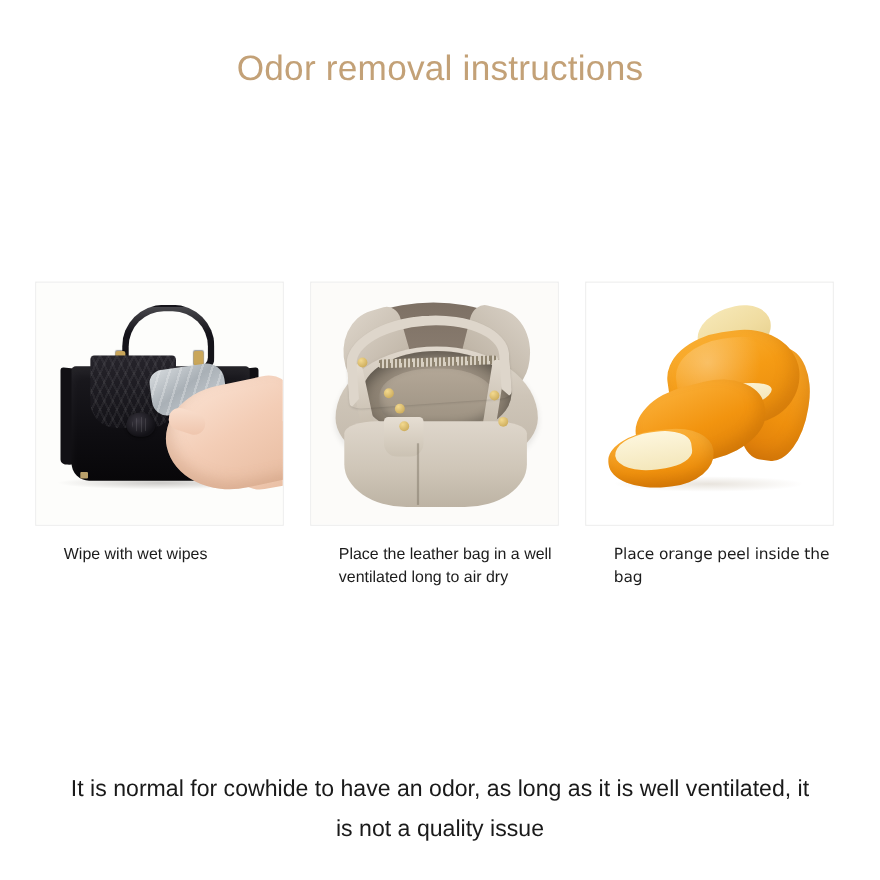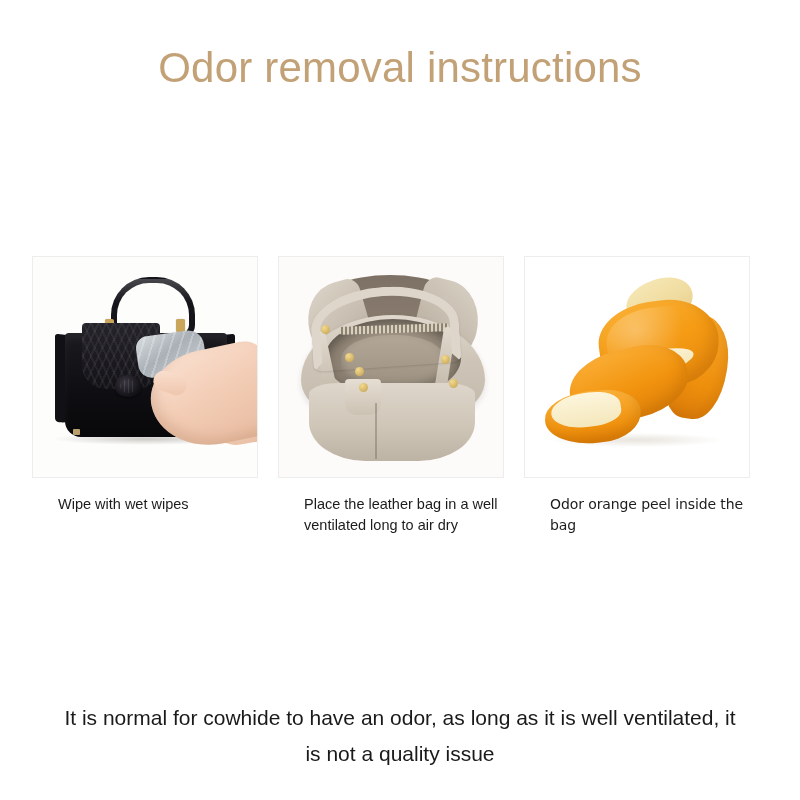--- a/index.html
+++ b/index.html
@@ -16,36 +16,35 @@
     -webkit-font-smoothing: antialiased;
   }
 
   
   .page-title {
     position: absolute;
     left: 0;
     top: 44px;
     width: 800px;
     text-align: center;
-    font-size: 42px;
+    font-size: 32px;
     font-weight: 400;
     letter-spacing: 0.2px;
     color: #c3a177;
     white-space: nowrap;
   }
 
   
   .steps-row {
     position: absolute;
     left: 32px;
     top: 256px;
     width: 726px;
     display: flex;
-    justify-content: flex-start;
-    gap: 20px;
+    justify-content: space-between;
   }
   .step {
     width: 226px;
     position: relative;
   }
   .step-figure {
     width: 226px;
     height: 222px;
     border: 1px solid #ededed;
     box-sizing: border-box;
@@ -363,18 +362,18 @@
         <div class="so-shadow"></div>
         <div class="so-top"></div>
         <div class="so-band3"></div>
         <div class="so-band1"></div>
         <div class="so-pith1"></div>
         <div class="so-band2"></div>
         <div class="so-bottom"></div>
         <div class="so-bottom-pith"></div>
       </div>
     </div>
-    <div class="step-caption humanist">Odor orange peel inside the bag</div>
+    <div class="step-caption humanist">Place orange peel inside the bag</div>
   </div>
 
 </div>
 
 <div class="footer-note">It is normal for cowhide to have an odor, as long as it is well ventilated, it is not a quality issue</div>
 
 </body></html>

